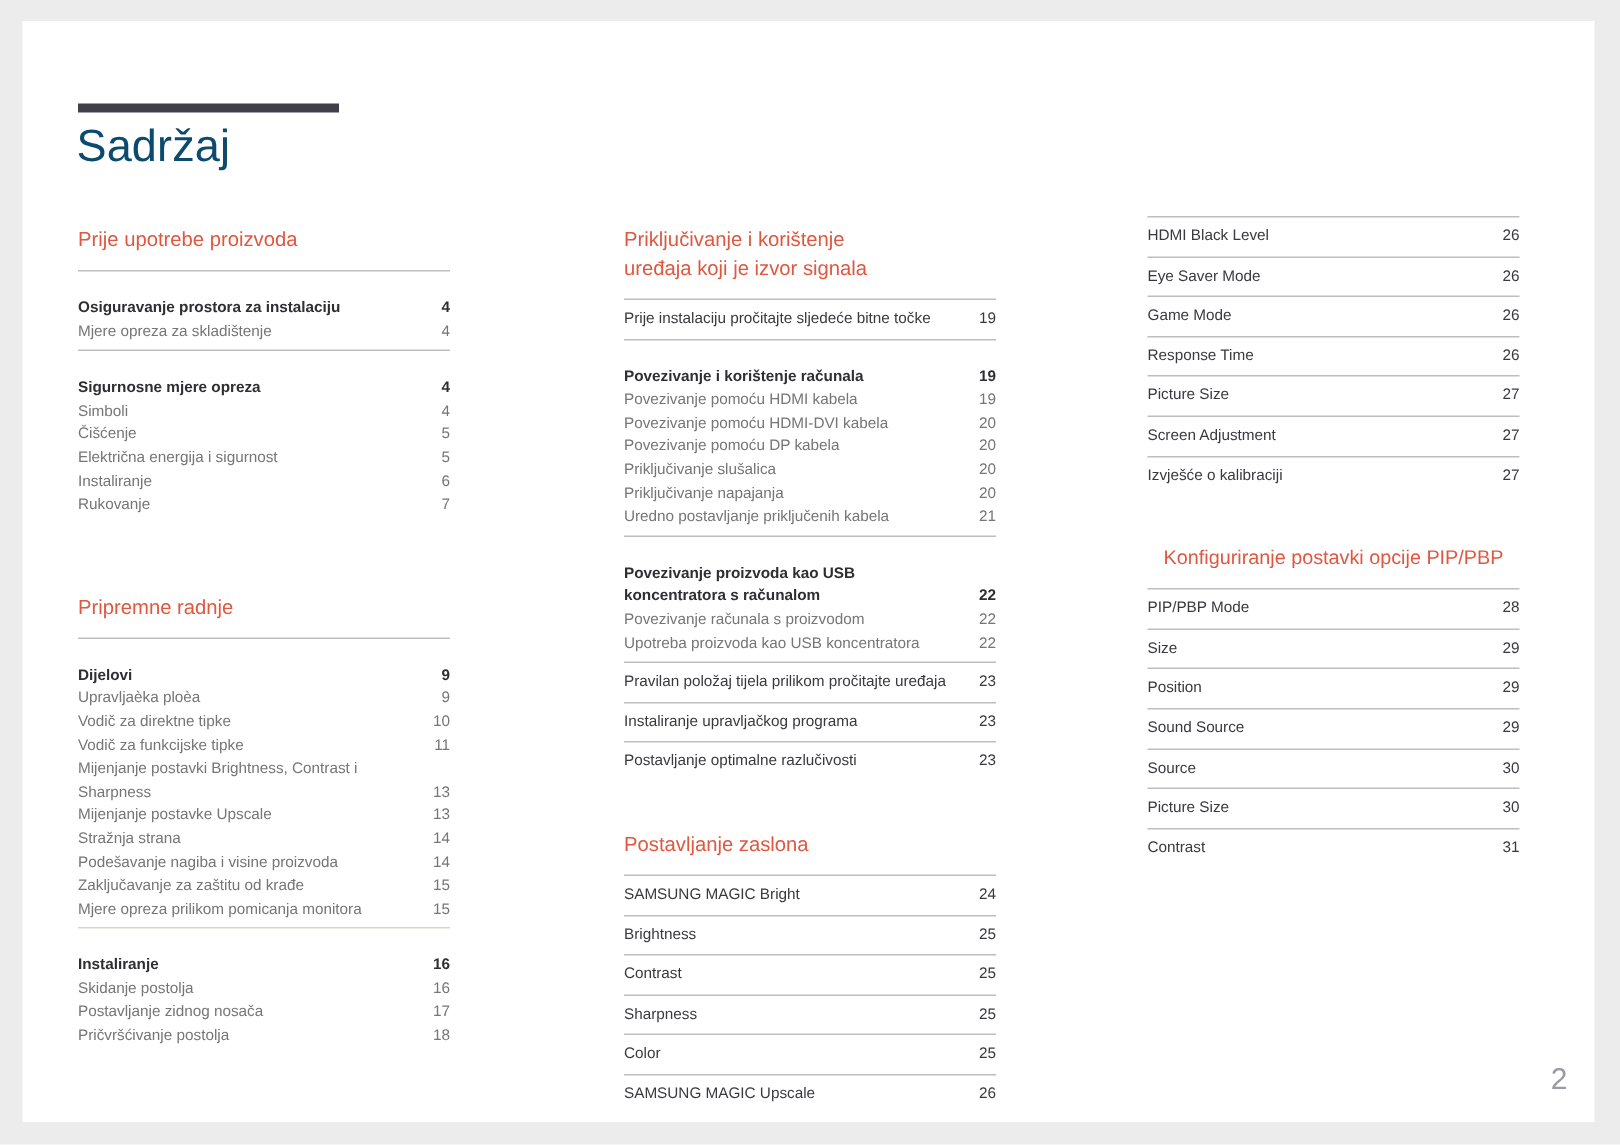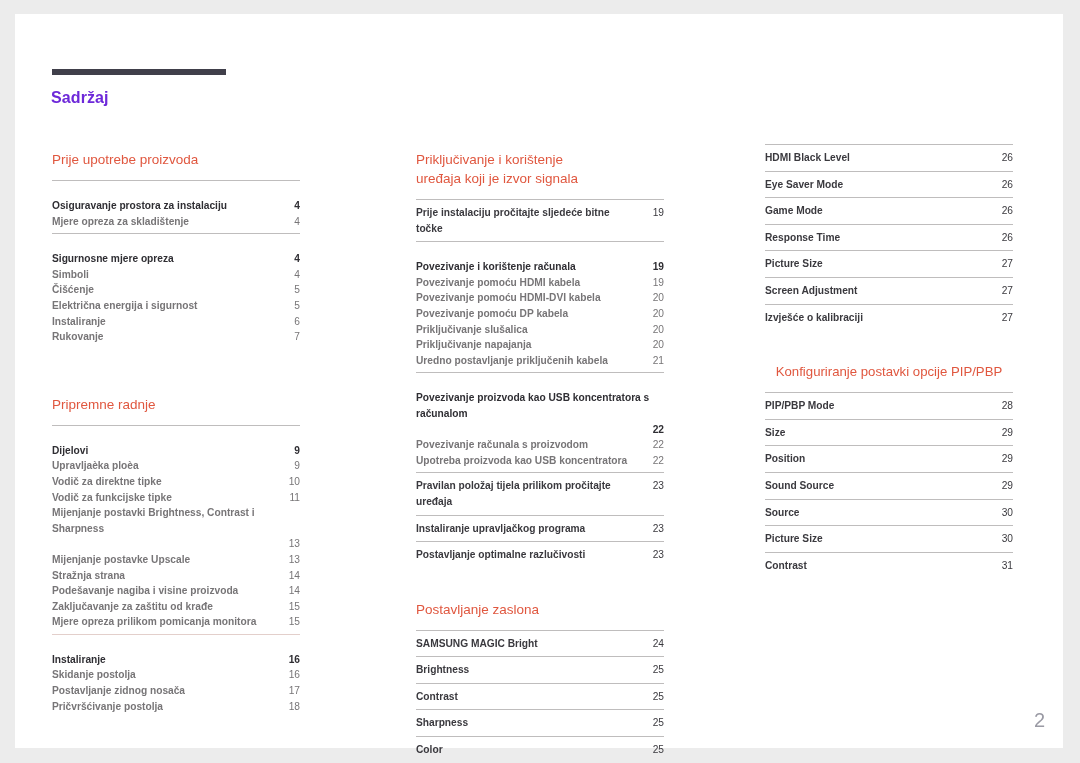--- a/index.html
+++ b/index.html
@@ -26,23 +26,23 @@
     left: 37px;
     top: 55px;
     width: 174px;
     height: 6px;
     background: #403f4a;
   }
   .page-title {
     position: absolute;
     left: 36px;
     top: 69px;
-    font-size: 16px;
-    font-weight: 700;
-    color: #6d28d9;
+    font-size: 30px;
+    font-weight: 400;
+    color: #0c4a6e;
     letter-spacing: 0.1px;
     line-height: 30px;
   }
   .columns {
     position: absolute;
     left: 0;
     top: 0;
     width: 1048px;
     height: 734px;
   }
@@ -85,30 +85,29 @@
     color: #2f2e33;
     font-weight: 700;
   }
   .entry.plain {
     color: #3a393e;
     font-weight: 400;
   }
   .entry .label {
     flex: 1 1 auto;
     padding-right: 6px;
-    font-weight: bold;
   }
   .entry .pg {
     flex: 0 0 auto;
     width: 20px;
     text-align: right;
     font-variant-numeric: tabular-nums;
   }
   .entry.wrapitem .label { white-space: normal; }
-  .entry.wrapitem { align-items: flex-end; flex-direction: column; }
+  .entry.wrapitem { align-items: flex-end; }
 
   .group.spaced { padding-top: 5px; padding-bottom: 5px; }
   .section-gap-lg { height: 40px; }
   .section-gap-md { height: 26px; }
 
   .folio {
     position: absolute;
     right: 18px;
     bottom: 16px;
     font-size: 20px;

